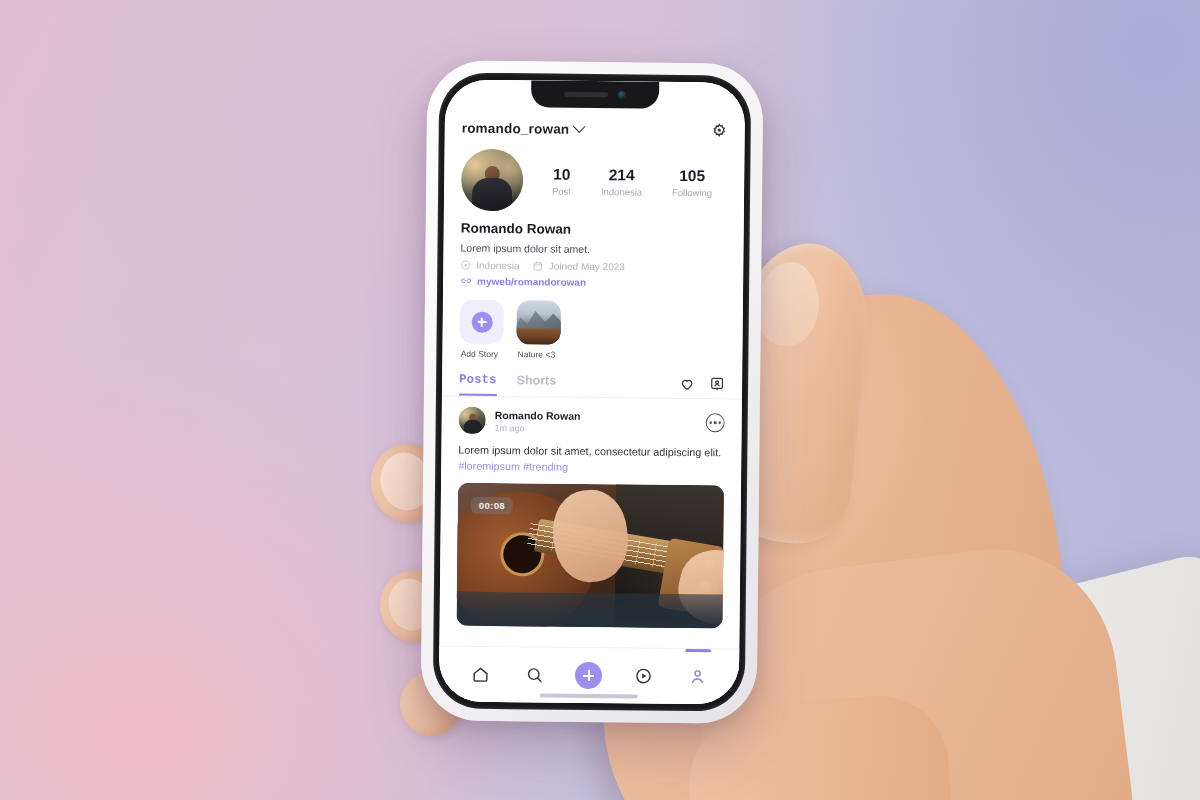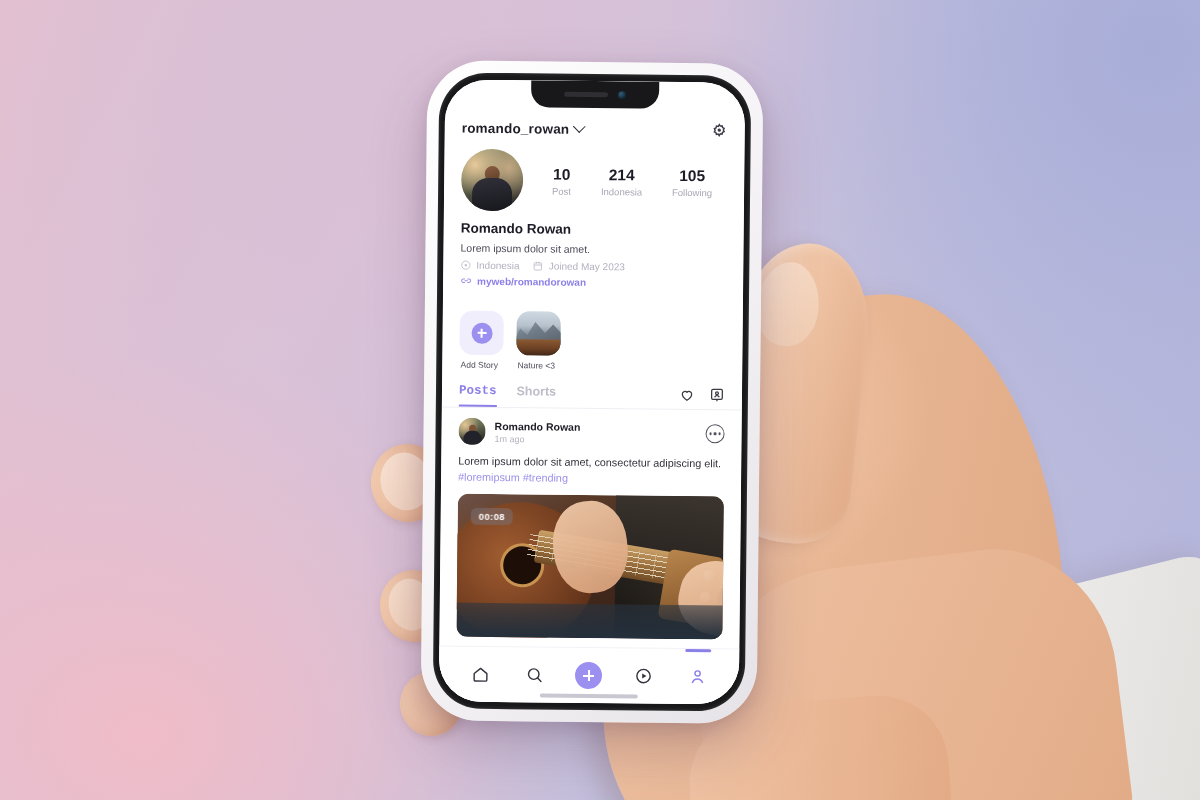--- a/index.html
+++ b/index.html
@@ -144,21 +144,21 @@
 
   .bio{ padding:10px 17px 0; }
   .bio-name{ font-size:13.5px; font-weight:700; color:#1d1c26; }
   .bio-desc{ font-size:10.5px; color:#4b4a58; margin-top:6px; }
   .meta-row{ display:flex; align-items:center; gap:13px; margin-top:6px; }
   .meta{ display:flex; align-items:center; gap:5px; font-size:10px; color:#b3b1bf; }
   .link-row{ display:flex; align-items:center; gap:5px; margin-top:4px; }
   .link-txt{ font-size:10px; font-weight:700; color:#8b7fe8; }
 
   .stories{ display:flex; gap:13px; padding:13px 17px 0; }
-  .story{ width:44px; text-align:center;margin-top:11px; }
+  .story{ width:44px; text-align:center; }
   .story-thumb{ width:44px; height:44px; border-radius:13px; position:relative; overflow:hidden; }
   .add-thumb{ background:#f0edfd; display:flex; align-items:center; justify-content:center; }
   .plus-circ{ width:21px; height:21px; border-radius:50%; background:#9b8ff0;
     display:flex; align-items:center; justify-content:center; }
   .plus-circ:before{ content:""; width:9px; height:1.8px; background:#fff; position:absolute; }
   .plus-circ:after{ content:""; width:1.8px; height:9px; background:#fff; position:absolute; }
   .nature{
     background:
       linear-gradient(180deg,#cfd9e2 0%, #b7c2cd 32%, #8e9aa6 48%, #6f7b83 60%, #4d4a42 72%, #3c3326 100%);
   }

